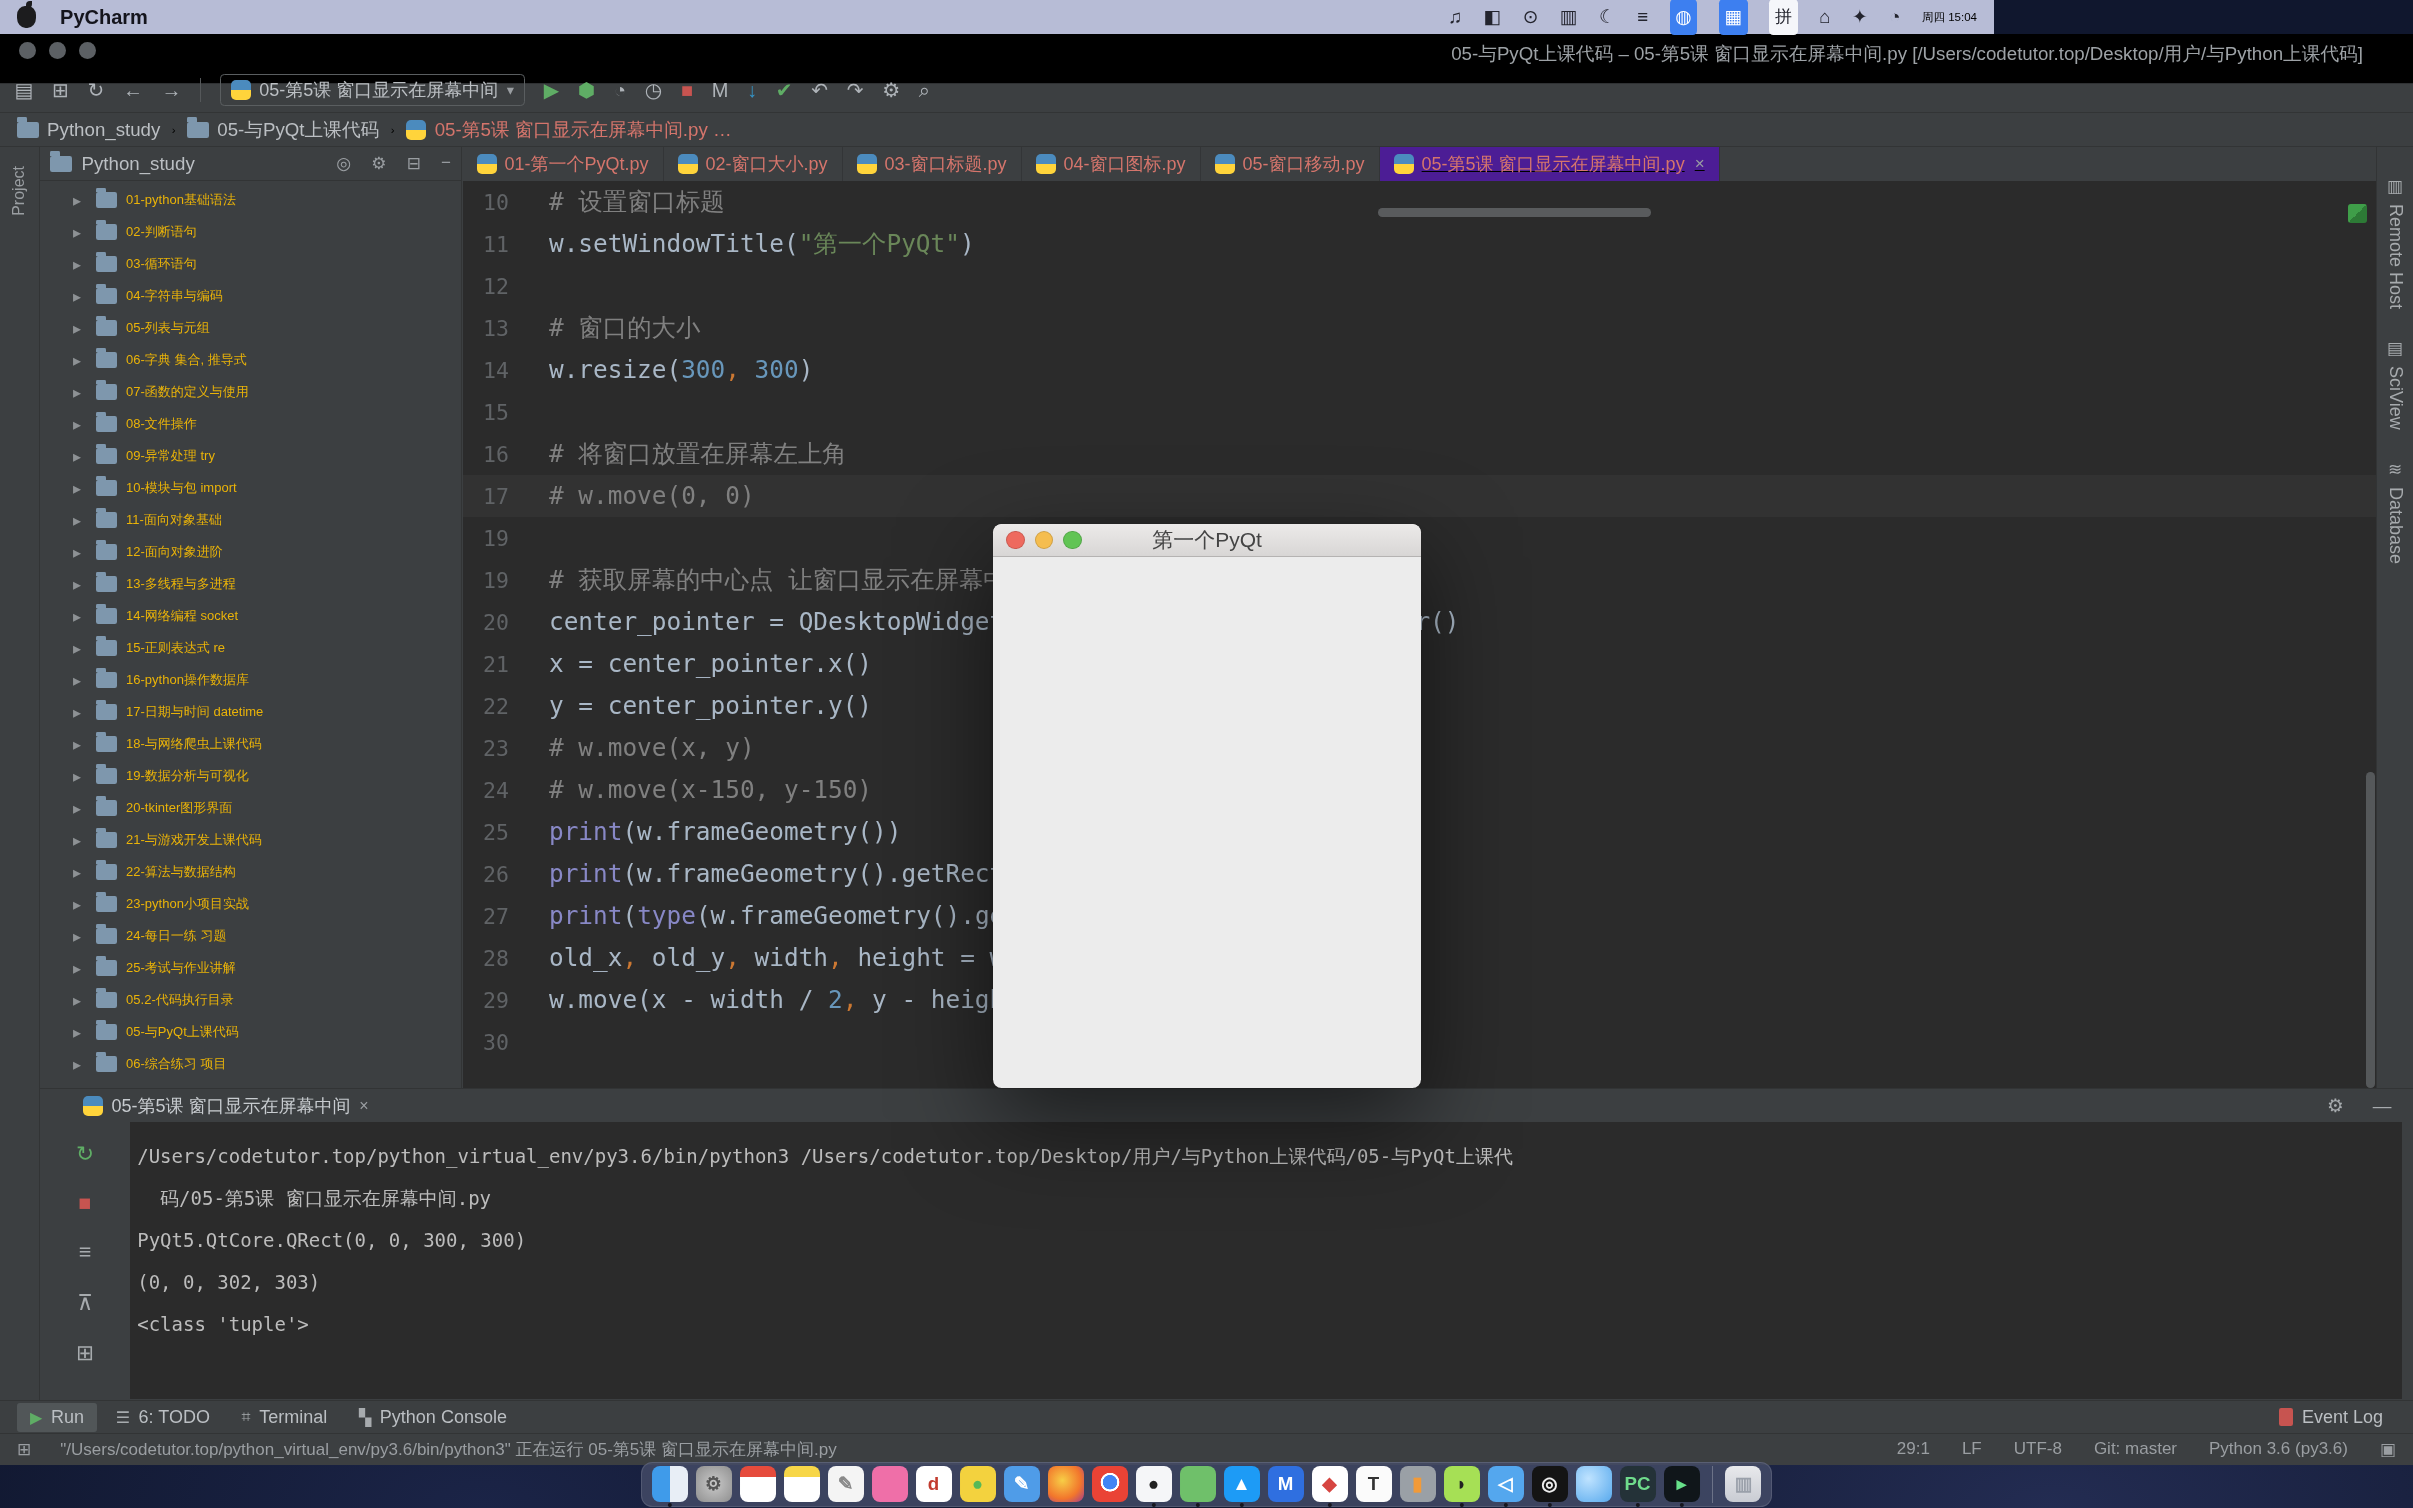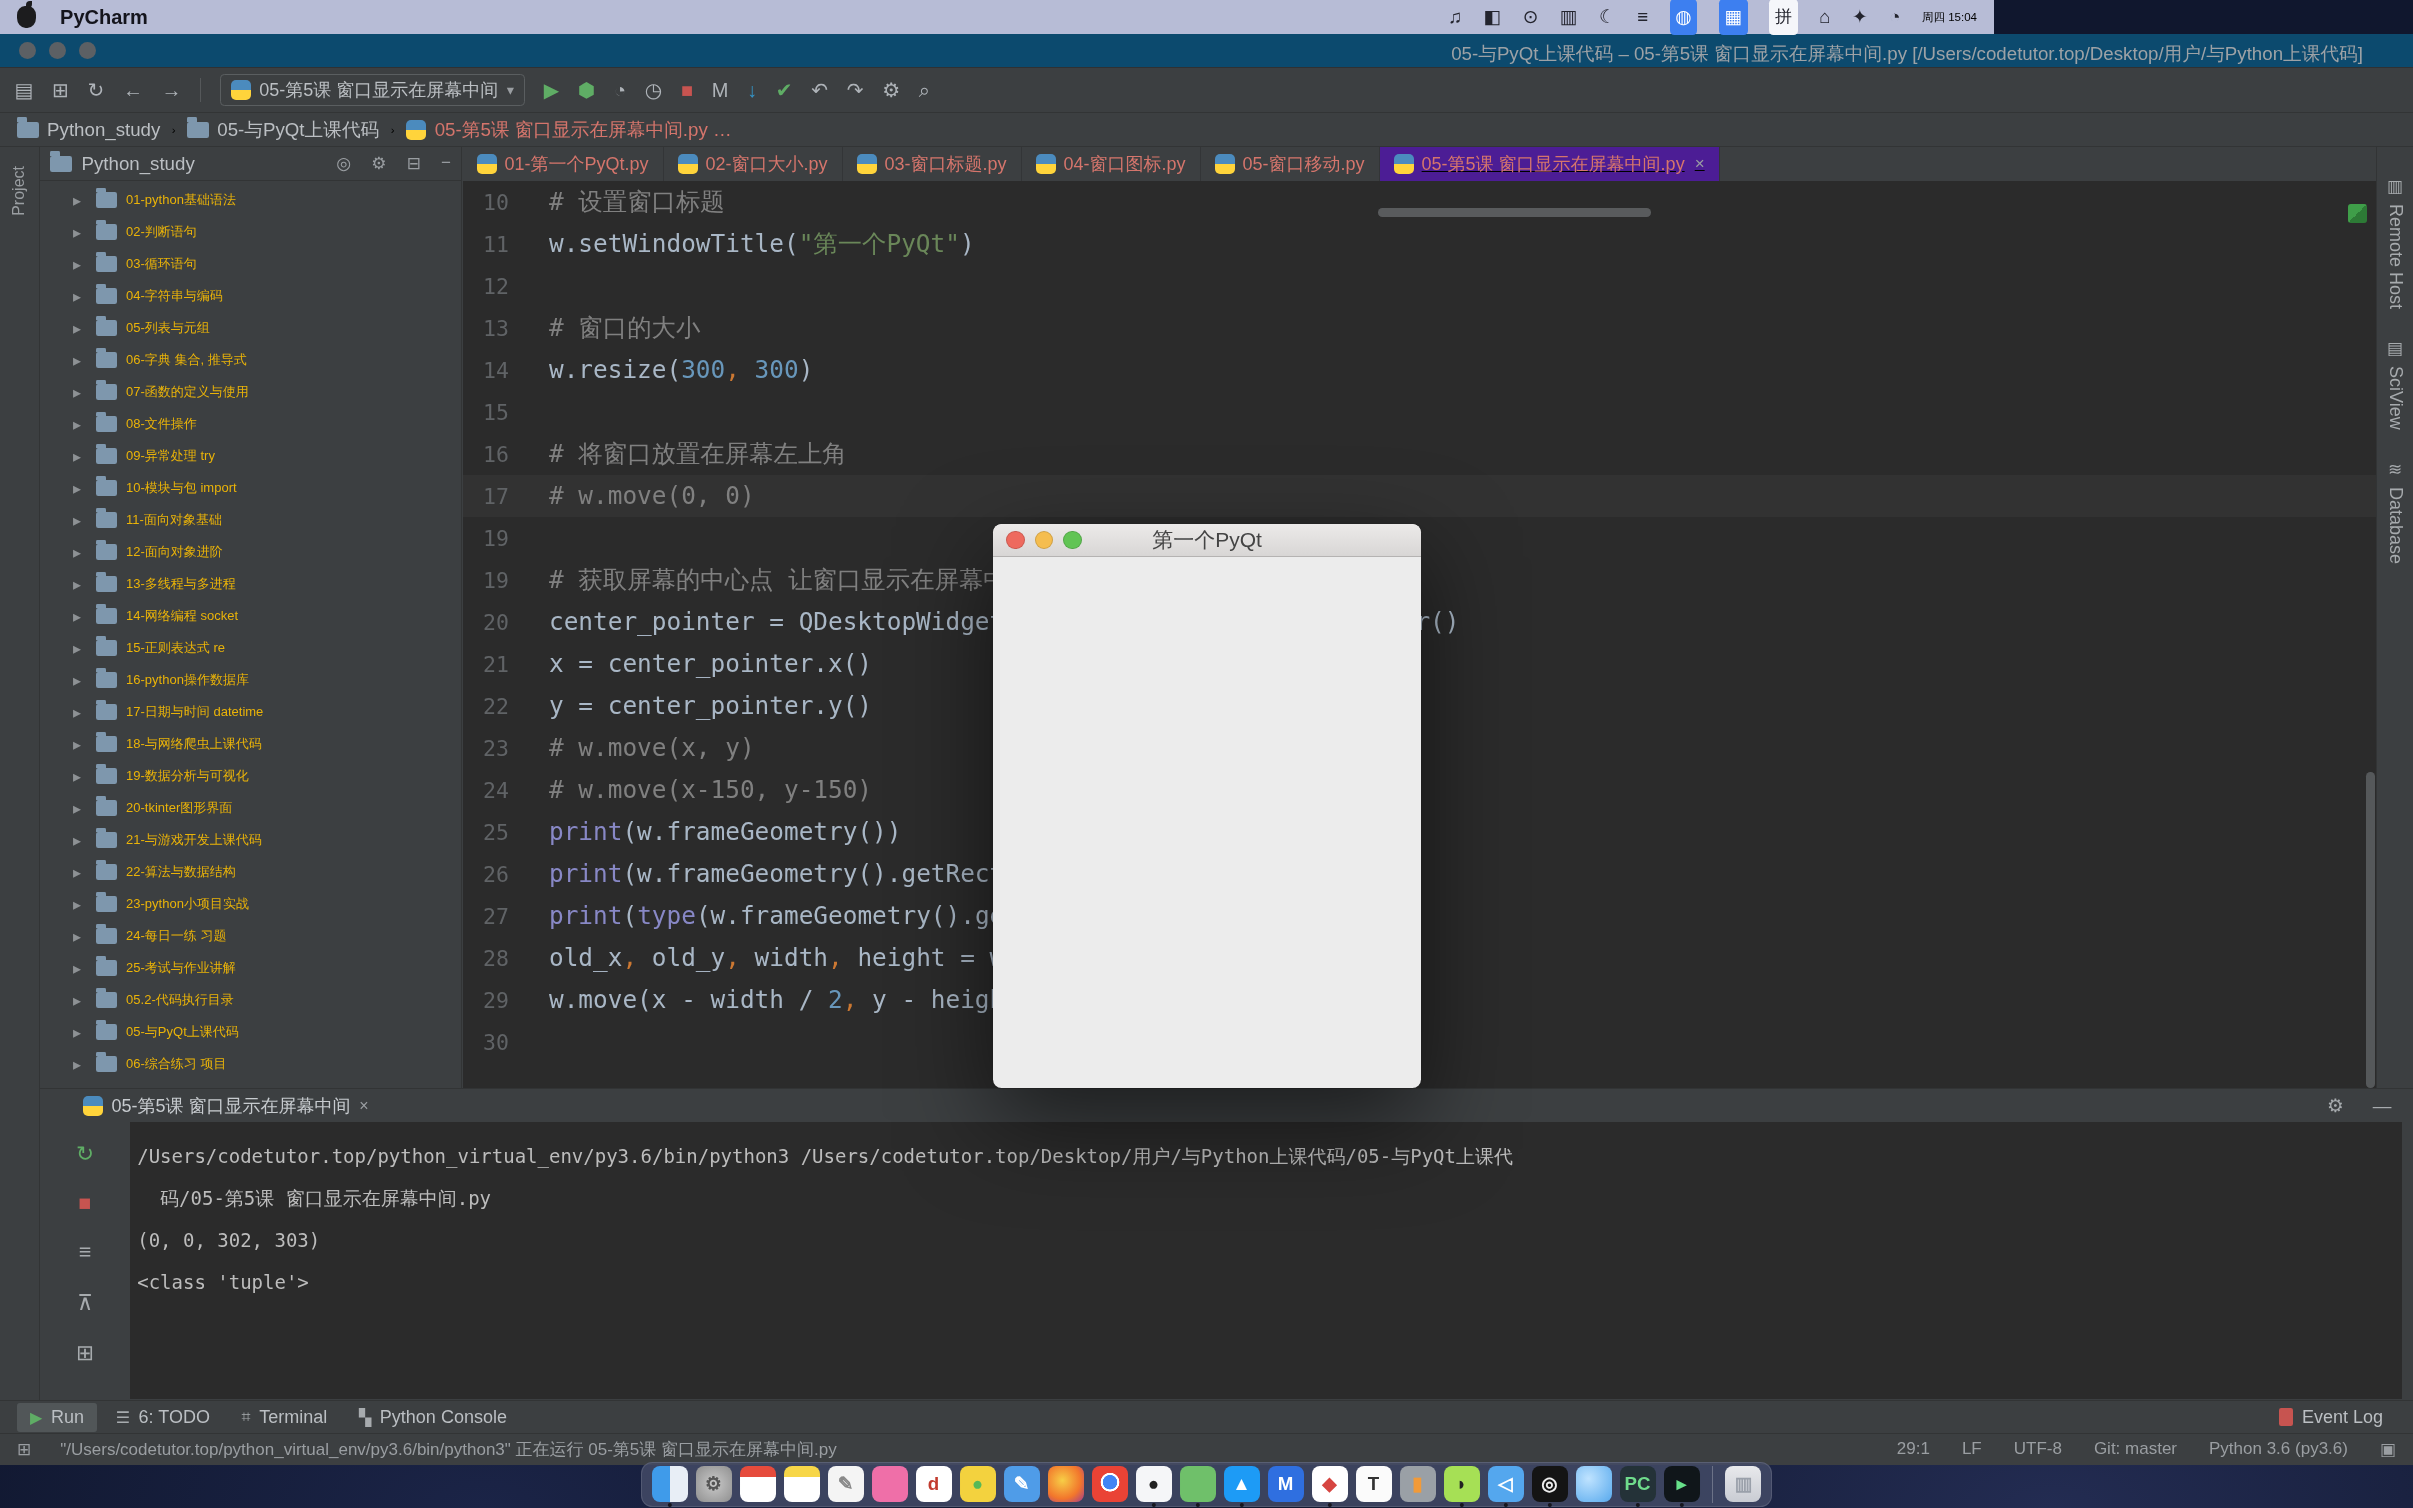--- a/index.html
+++ b/index.html
@@ -18,21 +18,21 @@
     background:#1c1c1e; border-radius:60% 0 60% 0; }
   #menubar .appname { font-weight:bold; font-size:20px; color:#14141c; margin-left:24.4px; }
   #menubar .spacer { flex:1; }
   .mstat { display:flex; align-items:center; gap:21.5px; }
   .mstat .mi { font-size:18.7px; color:#23242e; line-height:34px; }
   .mstat .mi.blue { background:#3d7ff0; color:#fff; border-radius:4.3px; padding:1.4px 5.7px; }
   .mstat .mi.white { background:#f5f6fa; color:#23242e; border-radius:4.3px; padding:1.4px 5.7px; font-size:17px; }
 
   
   #ide { position:absolute; left:0; top:34px; width:2413px; height:1431px; background:#3c3f41; z-index:10; }
-  #idetitle { position:absolute; left:0; top:0; width:100%; height:34px; background:#0c4a6e; border-bottom:0.7px solid #2f3133; }
+  #idetitle { position:absolute; left:0; top:0; width:100%; height:50px; background:#000000; border-bottom:0.7px solid #2f3133; }
   .tl { width:17px; height:17px; border-radius:50%; background:#5c6064; display:inline-block; margin-right:10px; }
   #idetitle .lights { position:absolute; left:18.7px; top:8px; }
   #idetitle .title { position:absolute; right:50px; top:6.5px; font-size:18.7px; color:#9da2a6; white-space:nowrap; }
 
   
   #toolbar { position:absolute; left:0; top:34px; width:100%; height:45px; border-bottom:0.7px solid #323435;
     display:flex; align-items:center; padding-left:14.4px; gap:18.7px; }
   .tbi { font-size:20px; color:#aeb3b8; }
   .tbsep { width:0.7px; height:24.4px; background:#55585a; }
   #runcombo { display:flex; align-items:center; gap:8.6px; background:transparent; border:0.7px solid #5a5e60;
@@ -473,20 +473,21 @@
     <div id="runleft">
         <span class="g" style="color: rgb(95, 173, 101);">↻</span>
         <span class="g" style="color: rgb(199, 84, 80);">■</span>
         <span class="g" style="color: rgb(167, 171, 174);">≡</span>
         <span class="g" style="color: rgb(167, 171, 174);">⊼</span>
         <span class="g" style="color: rgb(167, 171, 174);">⊞</span>
       </div>
     <div id="console">
         <div class="conline">/Users/codetutor.top/python_virtual_env/py3.6/bin/python3 /Users/codetutor.top/Desktop/用户/与Python上课代码/05-与PyQt上课代</div>
         <div class="conline">  码/05-第5课 窗口显示在屏幕中间.py</div>
+        <div class="conline">PyQt5.QtCore.QRect(0, 0, 300, 300)</div>
         <div class="conline">(0, 0, 302, 303)</div>
         <div class="conline">&lt;class 'tuple'&gt;</div>
       </div>
   </div>
 
   <div id="twbar">
       <div class="twi active">
         <span class="g grn">▶</span>
         <span class="t">Run</span>
       </div>

